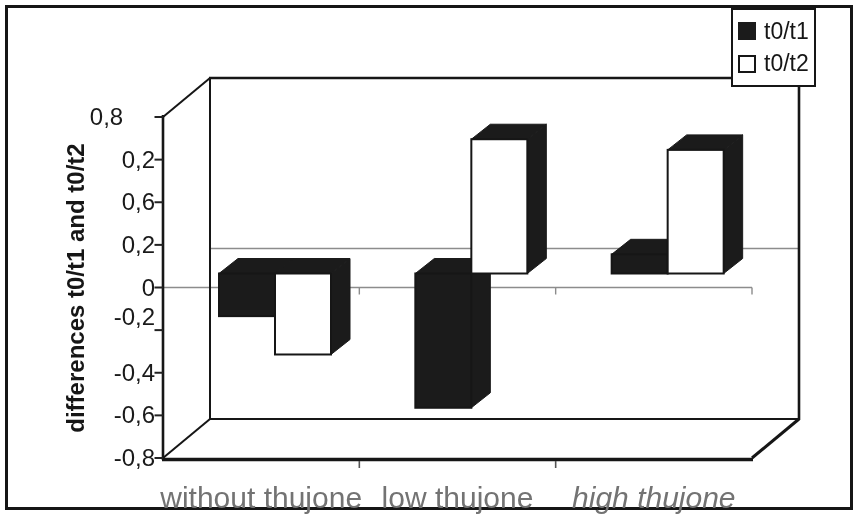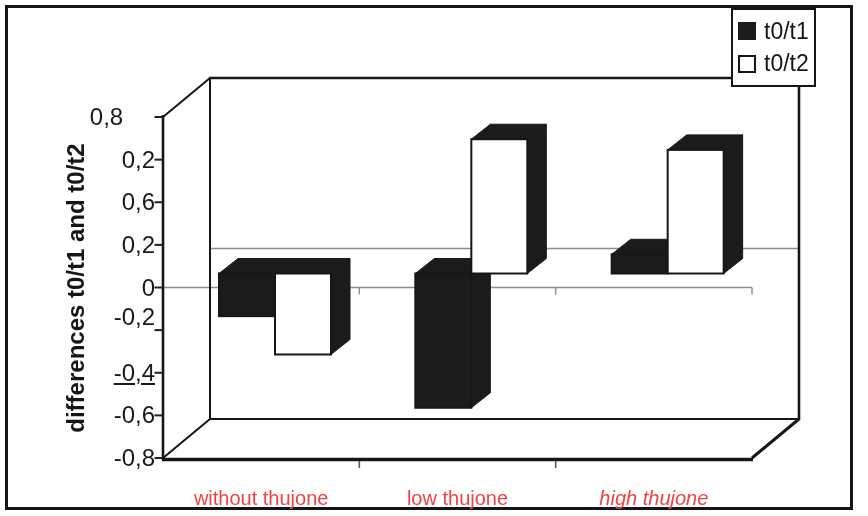--- a/index.html
+++ b/index.html
@@ -10,21 +10,21 @@
        border:3px solid #161616;box-sizing:border-box;pointer-events:none;}
   #chart-svg{position:absolute;left:0;top:0;}
   .chart-title{position:absolute;left:66px;right:0;top:12px;text-align:center;
        font-size:27px;font-weight:bold;letter-spacing:0.5px;color:#161616;}
   .y-axis-title{position:absolute;left:-84px;top:276px;width:320px;height:24px;
        line-height:24px;text-align:center;font-size:24px;font-weight:bold;
        color:#161616;transform:rotate(-90deg);white-space:nowrap;}
   .y-tick-label{position:absolute;left:58px;width:97px;height:26px;line-height:26px;
        text-align:right;font-size:24px;color:#1a1a1a;}
   .x-category-label{position:absolute;top:483px;width:240px;height:30px;line-height:30px;
-       text-align:center;font-size:20px;color:#ef4444;}
+       text-align:center;font-size:30px;color:#737373;}
   .legend{position:absolute;left:731px;top:8px;width:85px;height:79px;box-sizing:border-box;
        border:2.5px solid #161616;background:#fff;display:flex;flex-direction:column;
        justify-content:space-evenly;padding-left:5px;}
   .legend-row{display:flex;align-items:center;gap:8px;}
   .legend-swatch{width:18px;height:18px;box-sizing:border-box;flex:0 0 auto;}
   .swatch-filled{background:#1b1b1b;}
   .swatch-open{background:#ffffff;border:2.5px solid #161616;}
   .legend-label{font-size:23px;color:#161616;line-height:1;}
 </style>
 </head>
@@ -83,21 +83,21 @@
 
   <div class="y-axis-title">differences t0/t1 and t0/t2</div>
 
   <div id="yticks">
       <div class="y-tick-label" style="top: 104px; text-align: center;">0,8</div>
       <div class="y-tick-label" style="top: 146.625px;">0,2</div>
       <div class="y-tick-label" style="top: 189.25px;">0,6</div>
       <div class="y-tick-label" style="top: 231.875px;">0,2</div>
       <div class="y-tick-label" style="top: 274.5px;">0</div>
       <div class="y-tick-label" style="top: 304px;">-0,2</div>
-      <div class="y-tick-label" style="top: 359.75px; text-decoration: underline;">-0,4</div>
+      <div class="y-tick-label" style="top: 359.75px;">-0,4</div>
       <div class="y-tick-label" style="top: 402.375px;">-0,6</div>
       <div class="y-tick-label" style="top: 445px;">-0,8</div>
     </div>
   <div id="xlabels">
       <div class="x-category-label" style="left: 141.167px;">without thujone</div>
       <div class="x-category-label" style="left: 337.5px;">low thujone</div>
       <div class="x-category-label" style="left: 533.833px; font-style: italic;">high thujone</div>
     </div>
 
   <div class="legend">

